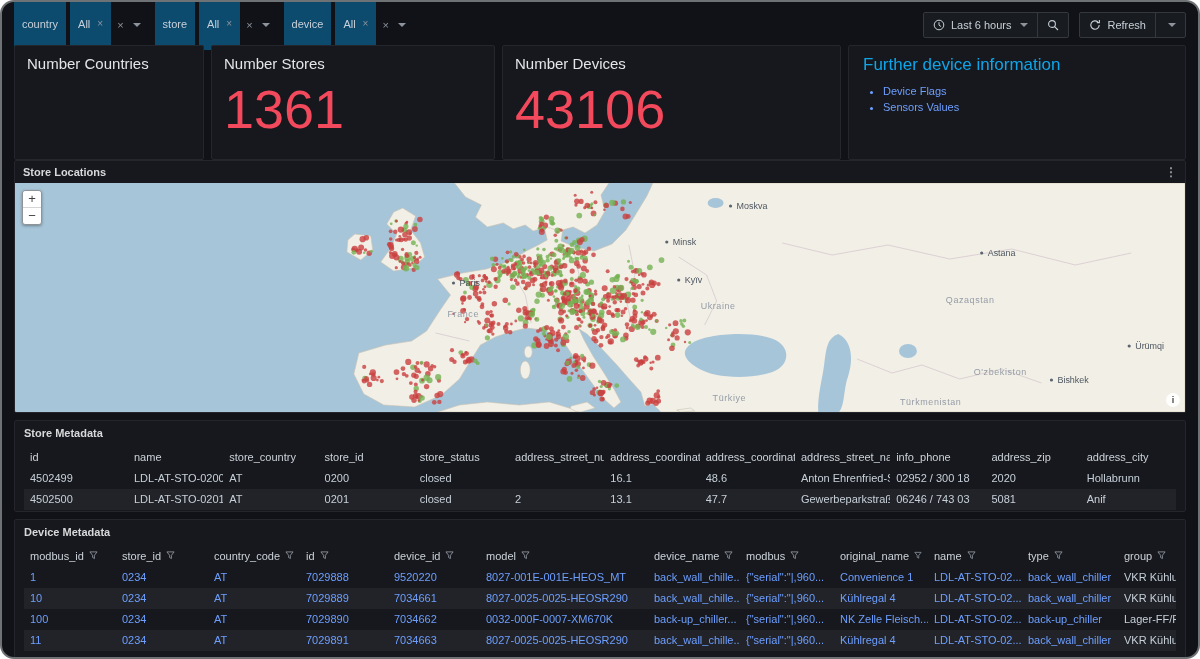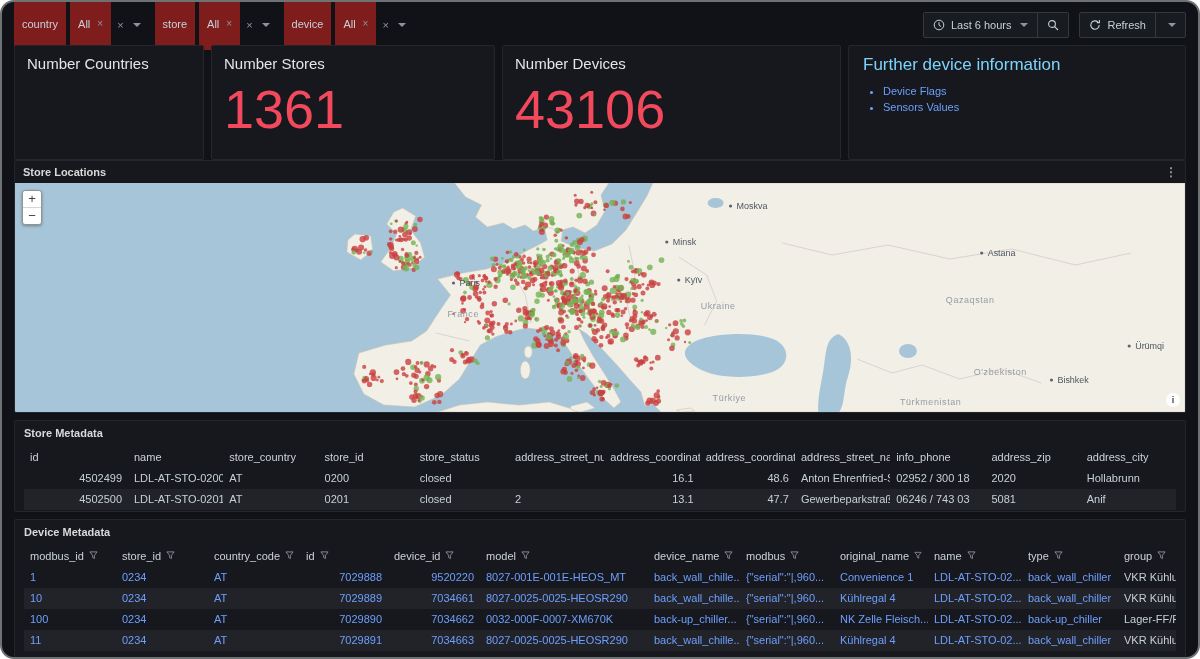--- a/index.html
+++ b/index.html
@@ -4,21 +4,21 @@
 <style>
   html,body{margin:0;padding:0}
   body{width:1200px;height:659px;background:#ffffff;font-family:"Liberation Sans",sans-serif;position:relative;overflow:hidden}
   .frame{position:absolute;left:0;top:0;width:1200px;height:659px;box-sizing:border-box;background:#111217;border:2px solid #6f7275;border-radius:14px;overflow:hidden}
   .dash{padding:0 12px}
 
   
   .topbar{display:flex;align-items:center;padding-top:9px;height:27px}
   .filters{display:flex;gap:14px}
   .filter-group{display:flex;align-items:center;gap:4px}
-  .chip{background:#7f1d1d;border-radius:2px;font-size:11px;color:#c7d0d9;padding:20px 8px;line-height:1;white-space:nowrap}
+  .chip{background:#0c4a6e;border-radius:2px;font-size:11px;color:#c7d0d9;padding:20px 8px;line-height:1;white-space:nowrap}
   .chip.value{display:inline-flex;align-items:flex-start;gap:7px;cursor:pointer}
   .chip .x{color:#8e949e;font-size:10px;line-height:1}
   .mini-x{color:#8e949e;font-size:11px;padding:0 2px;cursor:pointer}
   .caret{width:0;height:0;border-left:4px solid transparent;border-right:4px solid transparent;border-top:4px solid #8e949e;display:inline-block;margin-left:3px}
   .top-right{margin-left:auto;display:flex;gap:10px}
   .btn-group{display:flex;align-items:stretch;border:1px solid #35383d;border-radius:2px;background:#181b1f;height:26px;box-sizing:border-box}
   .tbtn{display:flex;align-items:center;gap:6px;padding:0 9px;font-size:11px;color:#c7d0d9;cursor:pointer;white-space:nowrap}
   .tbtn + .tbtn{border-left:1px solid #35383d}
   .tbtn svg{display:block}
 
@@ -30,21 +30,21 @@
   .stat-panel{padding:9px 12px;display:flex;flex-direction:column}
   .stat-title{font-size:15px;color:#e3e5e8}
   .stat-value{font-weight:400;line-height:1;margin-top:10px;letter-spacing:0}
   .stat-panel:nth-child(1){width:190px}
   .stat-panel:nth-child(1) .stat-value{font-size:44px}
   .stat-panel:nth-child(2){width:284px}
   .stat-panel:nth-child(2) .stat-value{font-size:54px}
   .stat-panel:nth-child(3){width:339px}
   .stat-panel:nth-child(3) .stat-value{font-size:54px}
   .info-panel{flex:1;padding:9px 14px}
-  .info-title{font-size:17px;color:#7dd3fc}
+  .info-title{font-size:17px;color:#0ea5e9}
   .info-links{margin:10px 0 0 0;padding-left:20px}
   .info-links li{font-size:11px;margin:4px 0}
   .info-links a{text-decoration:none;cursor:pointer}
 
   
   .map-panel{height:253px;overflow:hidden}
   .panel-header{height:22px;display:flex;align-items:center;padding:0 8px;font-size:11px;font-weight:bold;color:#d8d9da}
   .panel-menu{margin-left:auto;color:#9aa0a6;cursor:pointer;font-size:12px;line-height:1}
   .map-wrap{position:relative;height:229px;overflow:hidden}
   #map{display:block}
@@ -60,21 +60,21 @@
   .store-panel{height:92px}
   .device-panel{height:140px}
   .tp-title{font-size:11px;font-weight:bold;color:#d8d9da;margin-bottom:8px}
   .t-head,.tr{display:grid;align-items:center}
   .store-grid .t-head,.store-grid .tr{grid-template-columns:104px repeat(11,1fr)}
   .device-grid .t-head,.device-grid .tr{grid-template-columns:92px 92px 92px 88px 92px 168px 92px 94px 94px 94px 96px 1fr}
   .t-head{height:19px;margin-bottom:2px}
   .th{font-size:11px;color:#ccd2d9;font-weight:normal;padding:0 6px;display:flex;align-items:center;gap:5px;white-space:nowrap;overflow:hidden;cursor:pointer}
   .th.right{justify-content:flex-start}
   .td{font-size:11px;color:#c7d0d9;padding:0 6px;height:21px;line-height:21px;white-space:nowrap;overflow:hidden}
-  .td.right{text-align:right}
+  .td.right{}
   .td.link{color:#6e9fff;cursor:pointer}
   .tr:nth-child(even){background:rgba(255,255,255,.05)}
 </style>
 </head>
 <body>
 
 <div class="frame">
   <div class="dash">
 
     <div class="topbar">

